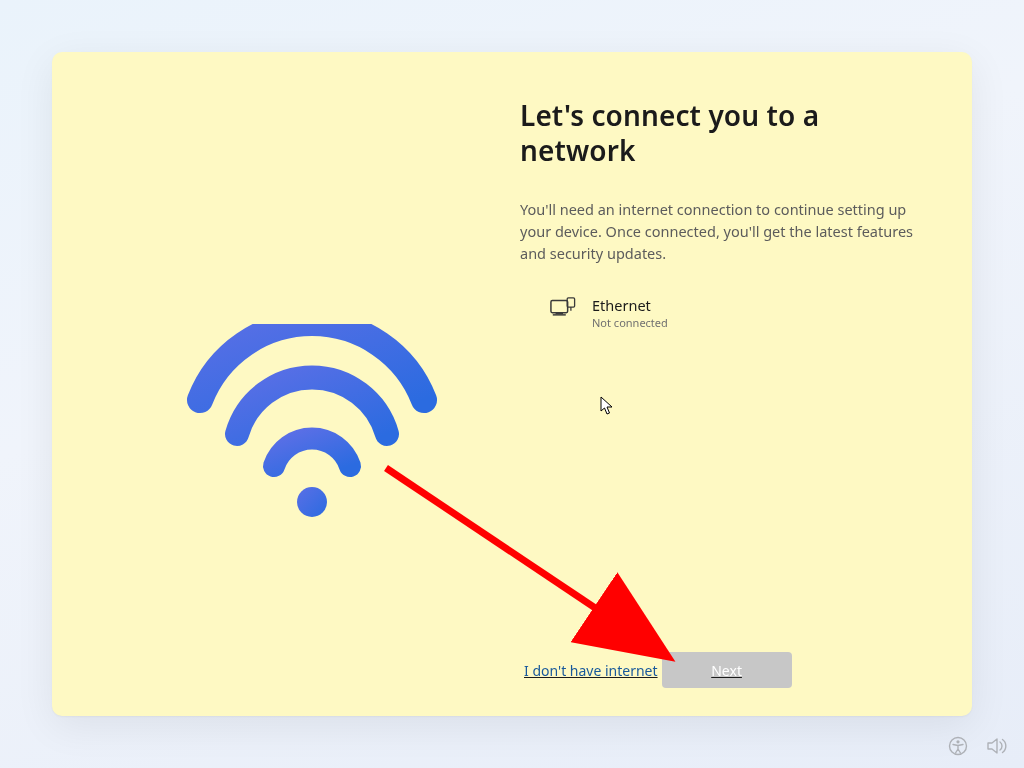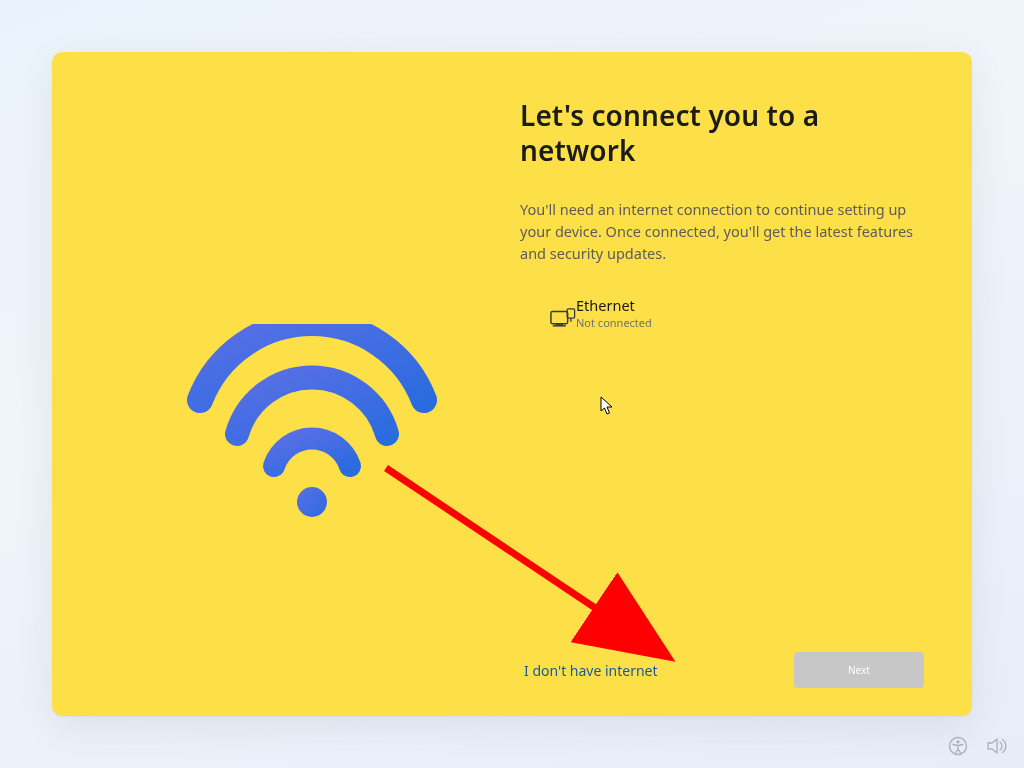--- a/index.html
+++ b/index.html
@@ -12,21 +12,21 @@
     background: linear-gradient(160deg, #eaf3fb 0%, #f0f4fb 40%, #e7edf8 100%);
     color: #1b1b1b;
   }
 
   .card {
     position: absolute;
     left: 52px;
     top: 52px;
     width: 920px;
     height: 664px;
-    background: #fde047;
+    background: #fef9c3;
     border-radius: 10px;
     box-shadow: 0 10px 40px rgba(0,0,0,0.07), 0 1px 2px rgba(0,0,0,0.04);
     display: flex;
   }
 
   
   .left-pane {
     flex: 0 0 460px;
     position: relative;
   }
@@ -60,21 +60,22 @@
     font-size: 14.5px;
     line-height: 1.5;
     color: #5c5c5c;
     margin: 11px 0 26px 0;
     max-width: 420px;
   }
 
   
   .net-item {
     display: flex;
-    align-items: flex-end;
+    align-items: flex-start;
+    gap: 16px;
     padding: 6px 0 6px 30px;
     border-radius: 4px;
     cursor: default;
   }
   .net-icon {
     width: 26px;
     height: 24px;
     position: relative;
     flex: 0 0 26px;
   }
@@ -90,41 +91,41 @@
   .net-status {
     font-size: 11px;
     color: #707070;
   }
 
   
   .footer-row {
     margin-top: auto;
     display: flex;
     align-items: center;
-    justify-content: space-between;
-    gap: 22px;
+    justify-content: flex-start;
     padding-bottom: 0px;
+    text-decoration: underline;
   }
   .link-btn {
     background: none;
     border: none;
     color: #18599b;
     font-size: 14px;
     cursor: pointer;
     padding: 6px 4px;
     font-family: inherit;
   }
   .next-btn {
     width: 130px;
     height: 36px;
     border: none;
     border-radius: 4px;
     background: #c7c7c7;
     color: #ffffff;
-    font-size: 10px;
+    font-size: 14px;
     font-family: inherit;
     cursor: default;
   }
 
   
   .tray {
     position: absolute;
     right: 16px;
     bottom: 12px;
     display: flex;

